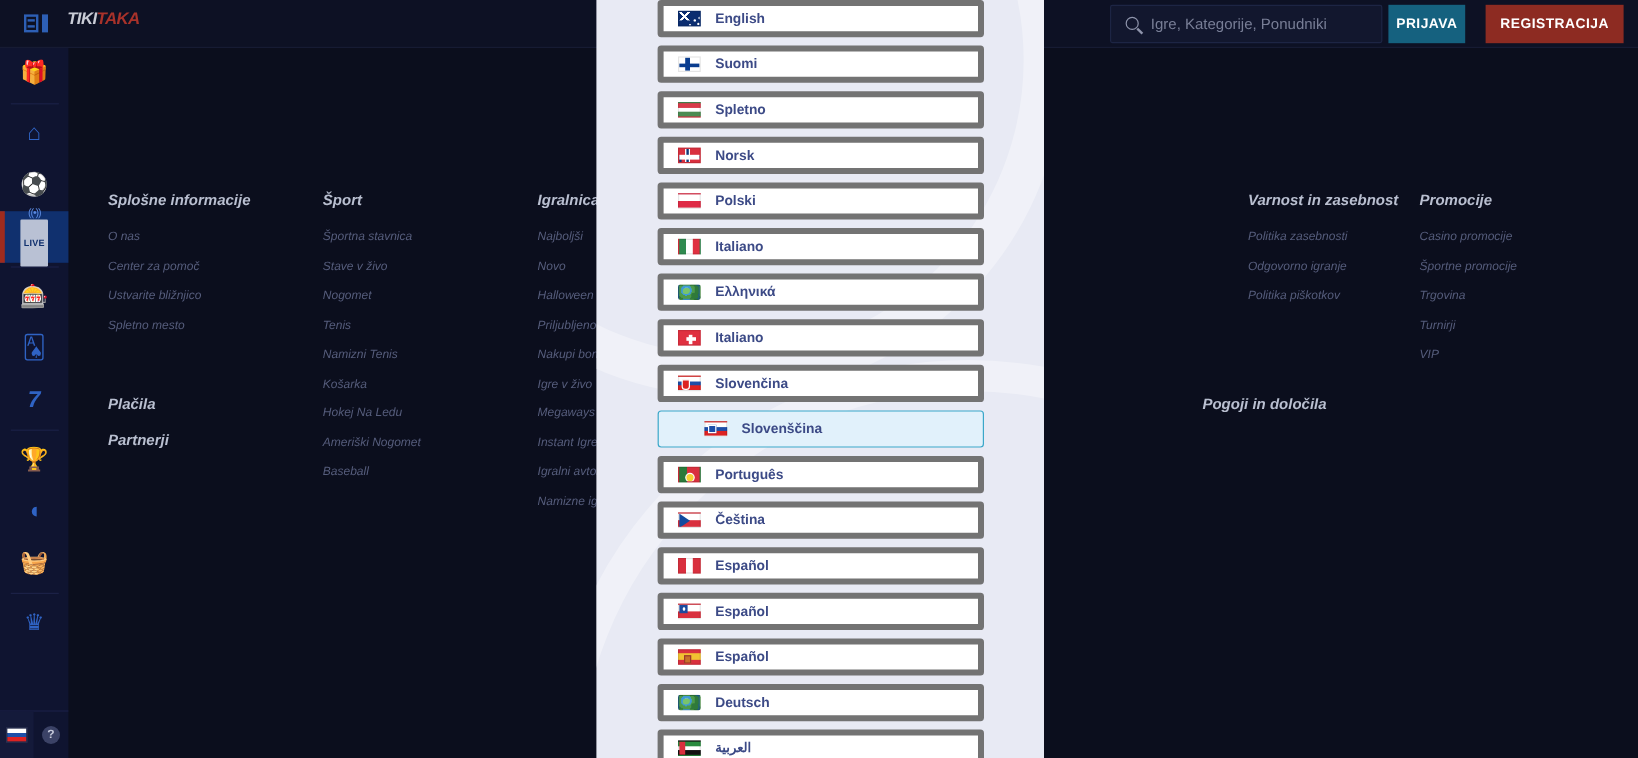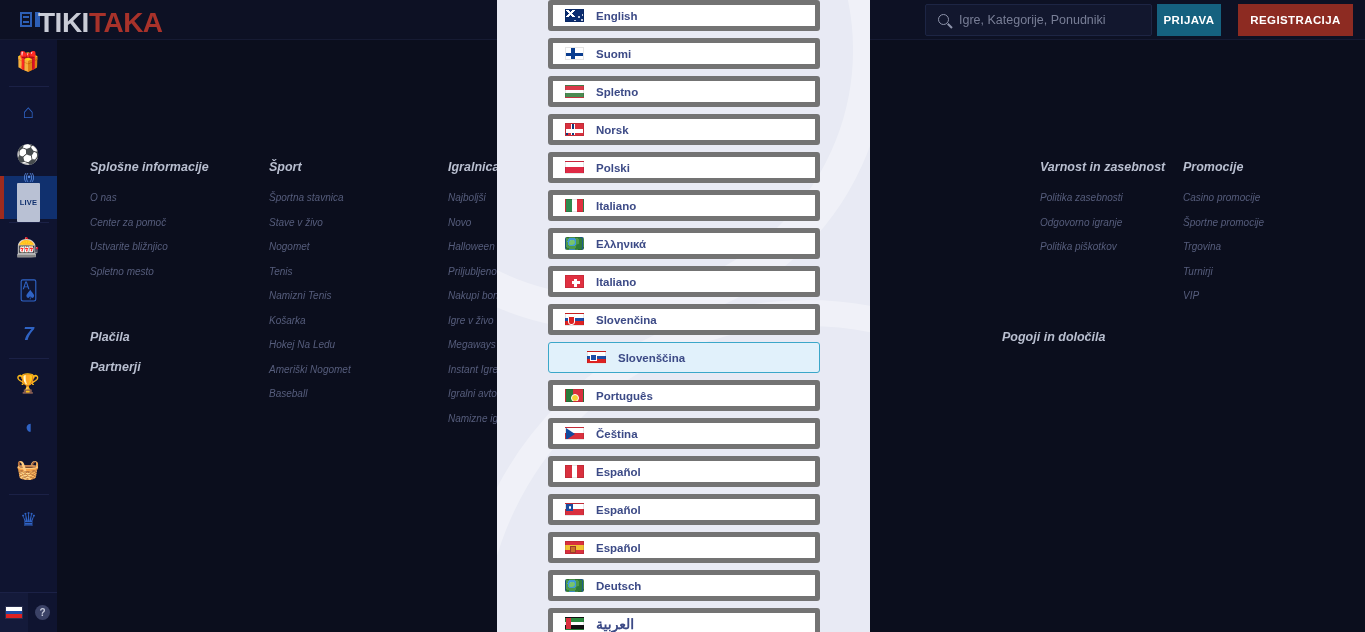--- a/index.html
+++ b/index.html
@@ -30,22 +30,22 @@
   }
   #menu-toggle .bars:before, #menu-toggle .bars:after {
     content: ""; position: absolute; left: 1px; right: 1px; height: 2px; background: #2d5fb5;
   }
   #menu-toggle .bars:before { top: 2px; }
   #menu-toggle .bars:after { top: 7px; }
   #menu-toggle .slab {
     position: absolute; left: 15px; top: 2px; width: 5px; height: 15px; background: #2d5fb5;
   }
   #brand {
-    position: absolute; left: 38px; top: 7px;
-    font-size: 28px; font-weight: bold; letter-spacing: -0.5px;
+    position: absolute; left: 56px; top: 7px;
+    font-size: 14px; font-weight: bold; font-style: italic; letter-spacing: -0.5px;
   }
   #brand .tiki { color: #c9ccd6; }
   #brand .taka { color: #a8322a; }
 
   #search-wrap {
     position: absolute; left: 925px; top: 4px; width: 227px; height: 32px;
     background: #12172e; border: 1px solid #1d2544; border-radius: 2px;
   }
   #search-icon {
     position: absolute; left: 12px; top: 9px; width: 11px; height: 11px;
@@ -165,21 +165,21 @@
   }
   .lang-row.selected {
     background: #e1f1fb;
     border: 1px solid #3ba7c9;
     padding-left: 38px;
   }
   .lang-row .lbl {
     margin-left: 12px; font-size: 11.5px; font-weight: bold; color: #3c4a86;
     white-space: nowrap;
   }
-  .lang-row.rtl .lbl { font-size: 14px; }
+  .lang-row.rtl .lbl { font-size: 11px; }
   .fl {
     width: 19px; height: 13px; flex: 0 0 19px;
     position: relative; overflow: hidden;
     border: 0.5px solid rgba(0,0,0,0.10);
   }
   
   .fl-au { background: #0b2d70; }
   .fl-au:before {
     content: ""; position: absolute; left: 0; top: 0; width: 9px; height: 6.5px;
     background:

